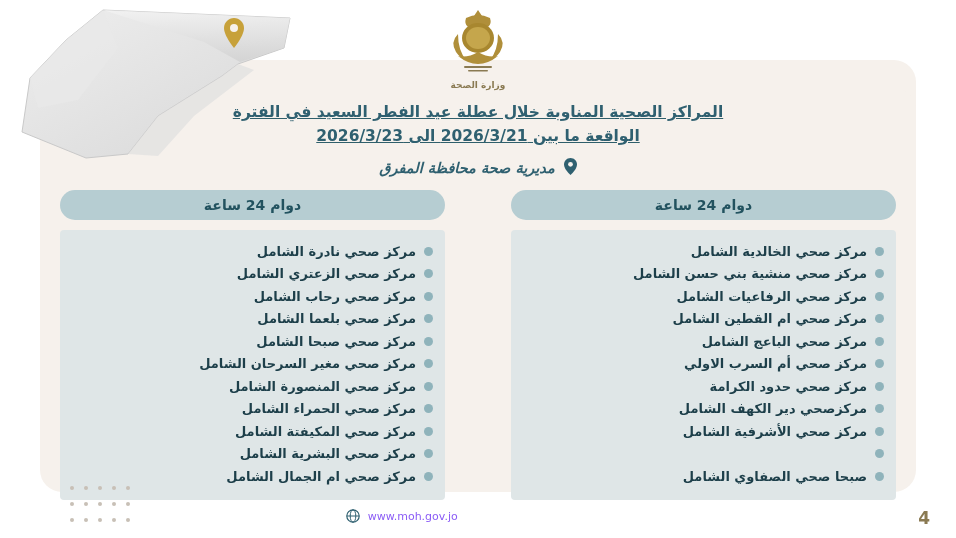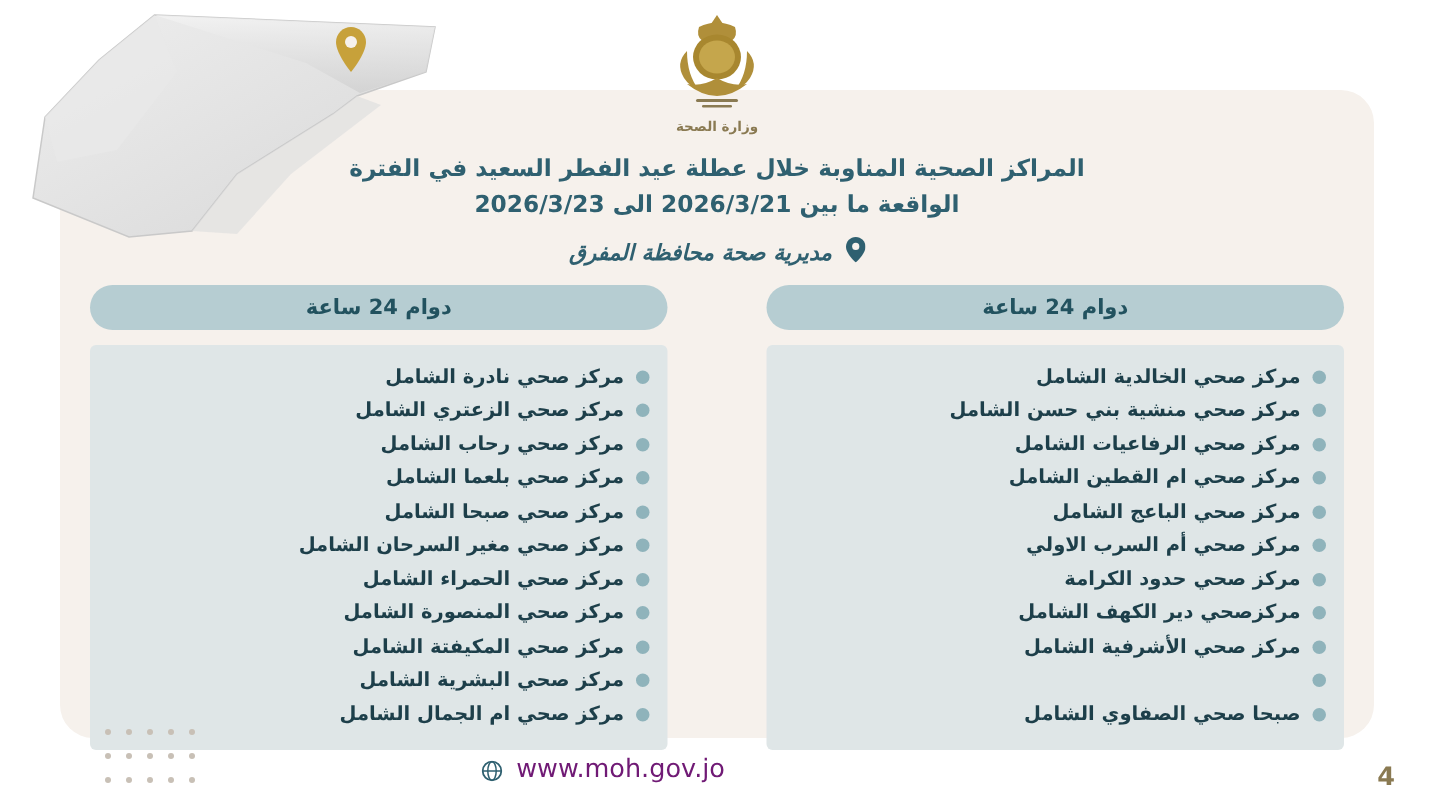--- a/index.html
+++ b/index.html
@@ -67,20 +67,21 @@
   }
 
   
   .title-block {
     position: absolute;
     top: 100px;
     left: 0;
     width: 956px;
     text-align: center;
     color: #2f5f6b;
+    text-decoration: underline;
   }
   .title-line {
     font-size: 15.5px;
     font-weight: bold;
     line-height: 1.55;
     color: #2f6070;
     direction: rtl;
   }
   .subtitle-row {
     position: absolute;
@@ -176,22 +177,22 @@
     border-radius: 50%;
     background: #c8c0b6;
     display: block;
   }
   .footer-url {
     position: absolute;
     left: 0;
     width: 804px;
     bottom: 12px;
     text-align: center;
-    color: #701a75;
-    font-size: 17px;
+    color: #8b5cf6;
+    font-size: 11px;
     direction: ltr;
   }
   .globe-icon {
     display: inline-block;
     vertical-align: -3px;
     margin-right: 4px;
   }
   .page-number {
     position: absolute;
     right: 26px;
@@ -339,25 +340,25 @@
         <div class="item">
             <span class="bullet"></span>
             <span class="item-label">مركز صحي صبحا الشامل</span>
           </div>
         <div class="item">
             <span class="bullet"></span>
             <span class="item-label">مركز صحي مغير السرحان الشامل</span>
           </div>
         <div class="item">
             <span class="bullet"></span>
+            <span class="item-label">مركز صحي المنصورة الشامل</span>
+          </div>
+        <div class="item">
+            <span class="bullet"></span>
             <span class="item-label">مركز صحي الحمراء الشامل</span>
-          </div>
-        <div class="item">
-            <span class="bullet"></span>
-            <span class="item-label">مركز صحي المنصورة الشامل</span>
           </div>
         <div class="item">
             <span class="bullet"></span>
             <span class="item-label">مركز صحي المكيفتة الشامل</span>
           </div>
         <div class="item">
             <span class="bullet"></span>
             <span class="item-label">مركز صحي البشرية الشامل</span>
           </div>
         <div class="item">

